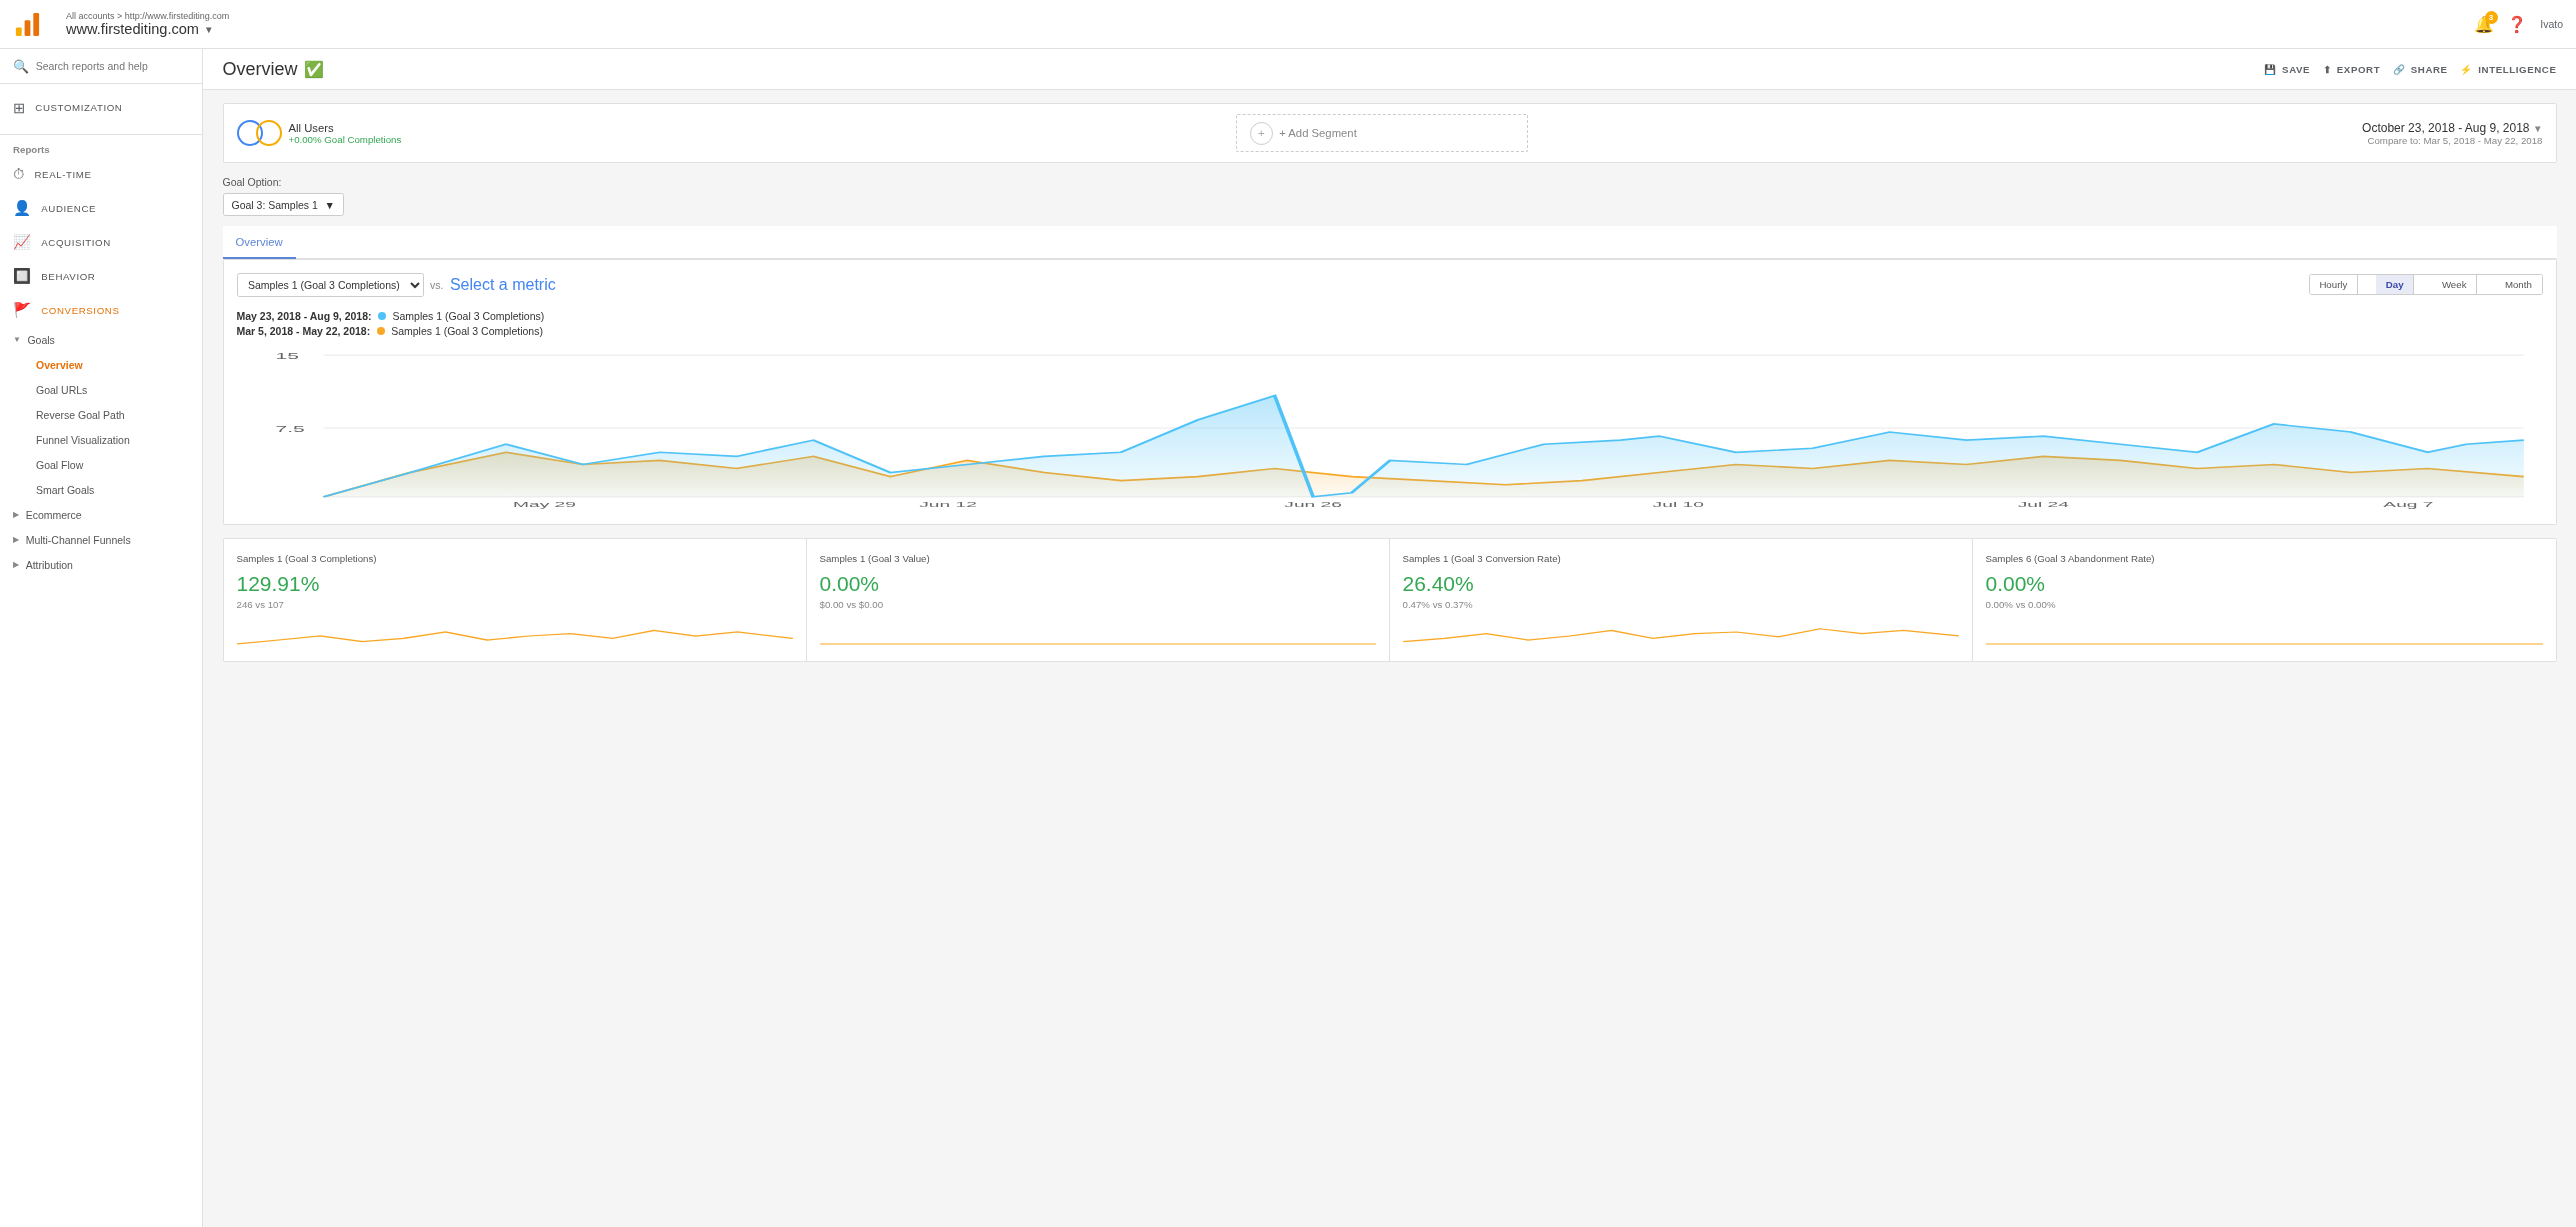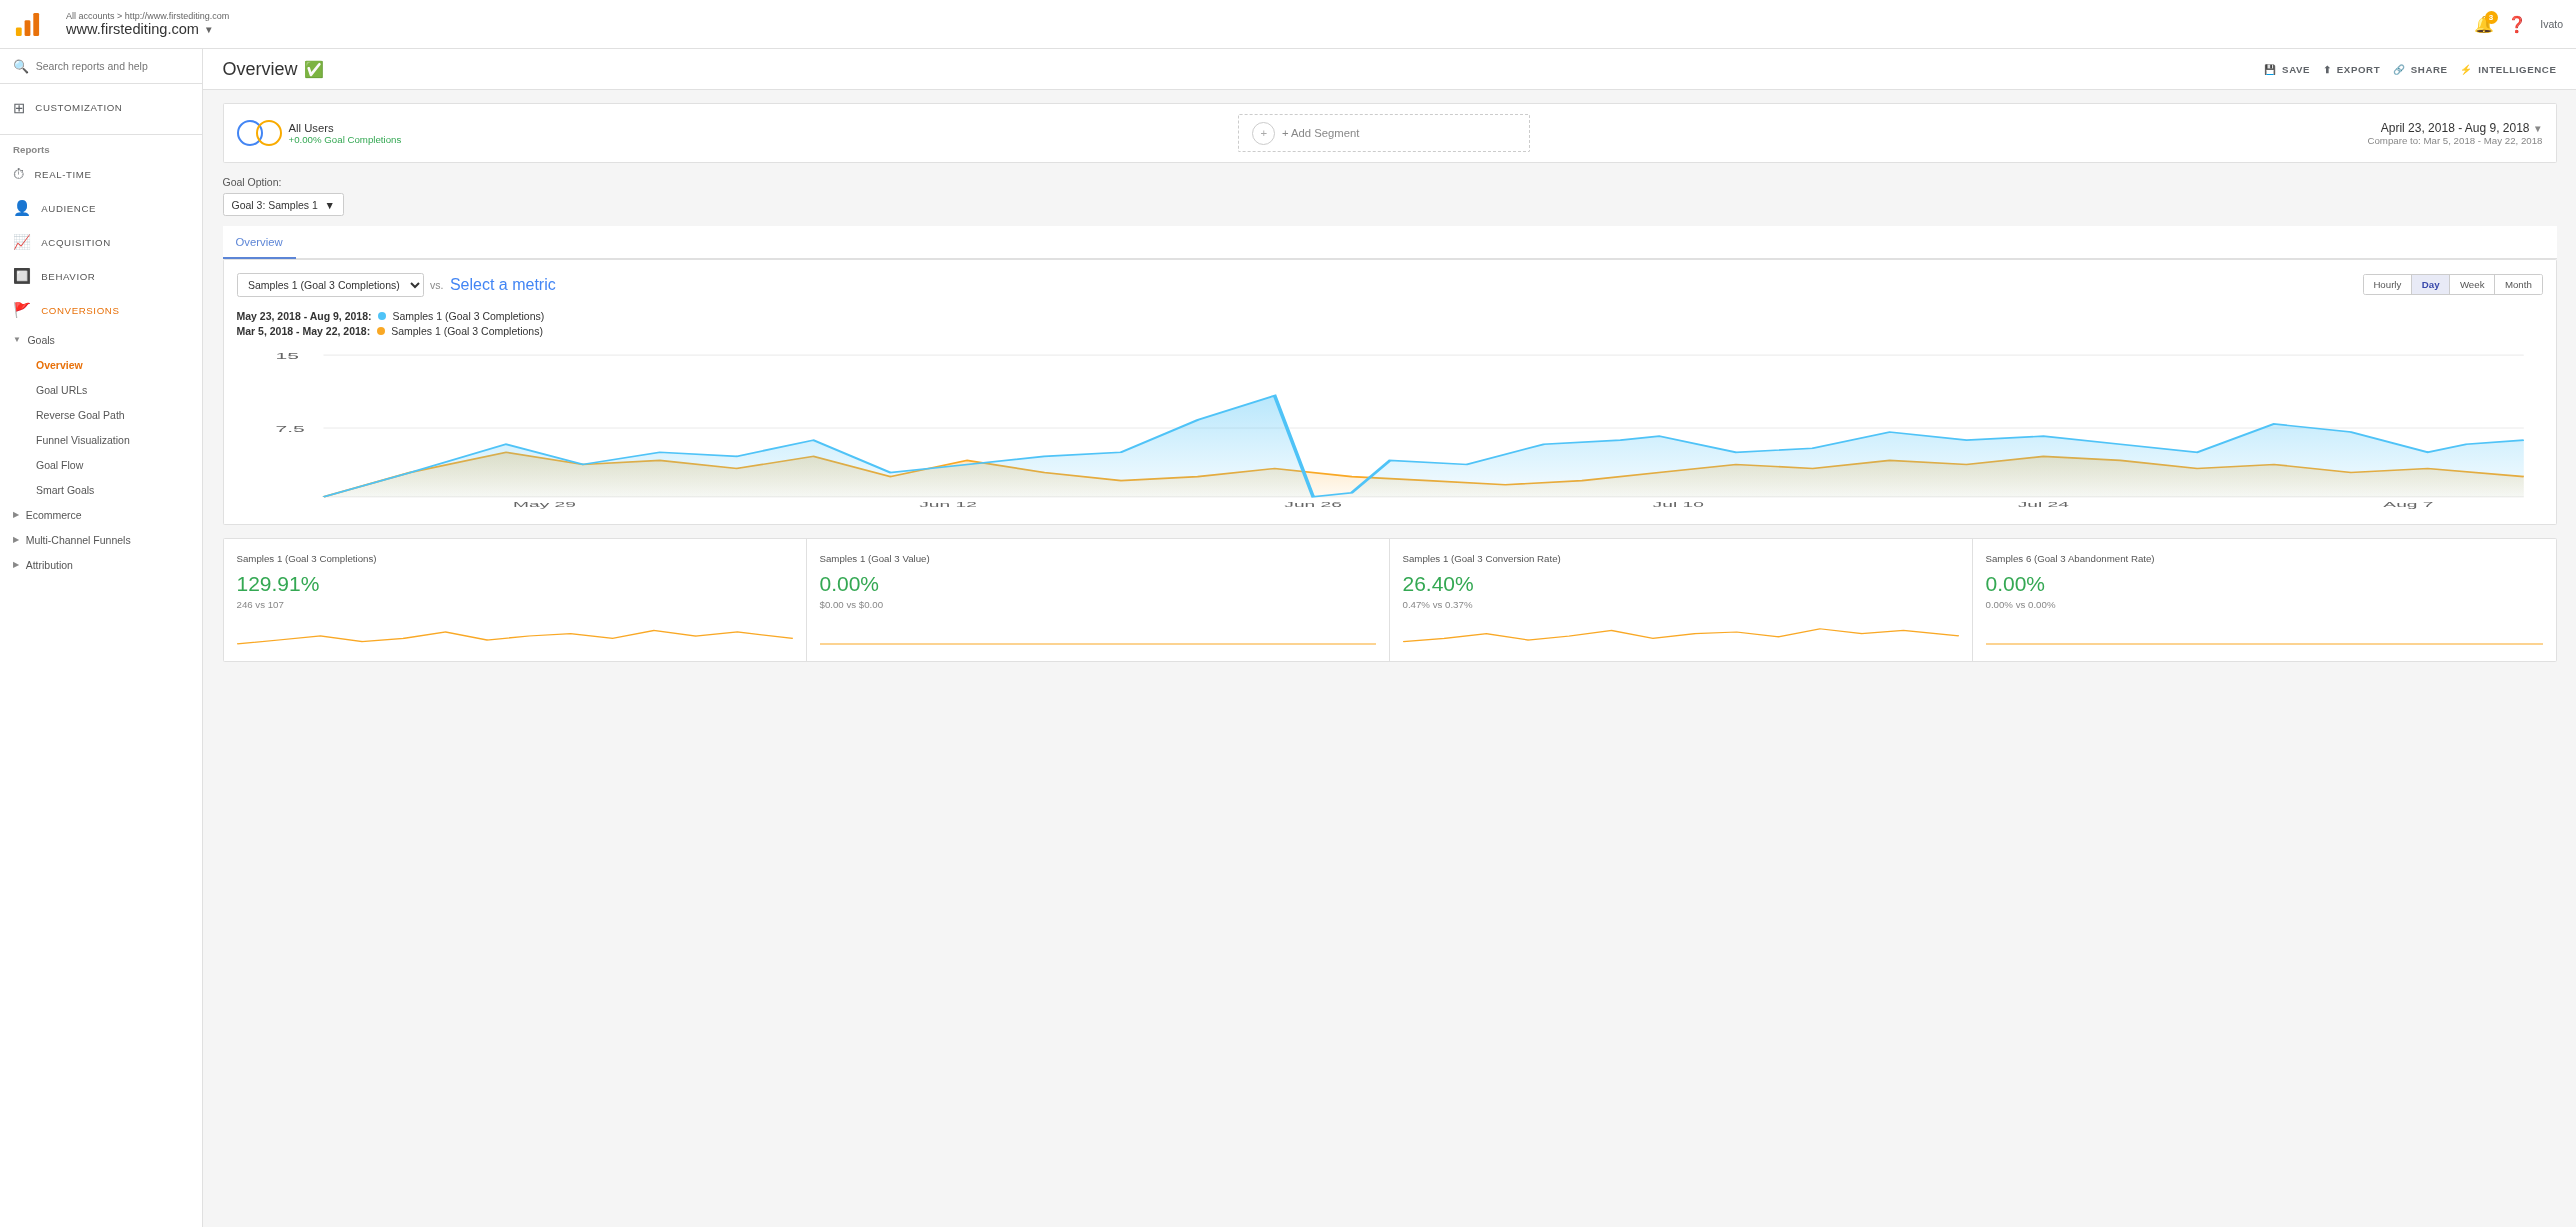--- a/index.html
+++ b/index.html
@@ -76,21 +76,21 @@
     .tab { padding: 9.7px 13px; font-size: 11.3px; color: #5f6368; cursor: pointer; border-bottom: 2.4px solid transparent; margin-bottom: -1.6px; }
     .tab.active { color: #5c85d6; border-bottom: 2.4px solid #5c85d6; font-weight: 500; }
 
     
     .chart-container { background: #fff; border: 0.8px solid #e0e0e0; border-radius: 1.6px; padding: 13px; margin-bottom: 13px; }
     .chart-controls { display: flex; align-items: center; justify-content: space-between; margin-bottom: 13px; }
     .metric-selector { display: flex; align-items: center; gap: 6.5px; }
     .metric-select { border: 0.8px solid #ccc; border-radius: 2.4px; padding: 4px 6.5px; font-size: 10.5px; color: #333; background: #fff; cursor: pointer; }
     .vs-label { color: #888; font-size: 10.5px; }
     .select-metric-link { color: #4285f4; font-size: 16px; cursor: pointer; }
-    .time-buttons { display: flex; border: 0.8px solid #ccc; border-radius: 2.4px; overflow: hidden; }
+    .time-buttons { display: flex; border: 0.8px solid #ccc; border-radius: 2.4px; overflow: hidden; gap: 18px; }
     .time-btn { padding: 4px 9.7px; font-size: 9.7px; background: #fff; border: none; border-right: 0.8px solid #ccc; cursor: pointer; color: #555; }
     .time-btn:last-child { border-right: none; }
     .time-btn.active { background: #e8eaf6; color: #3949ab; font-weight: 600; }
 
     
     .chart-legend { display: flex; flex-direction: column; gap: 3px; margin-bottom: 9.7px; font-size: 10.5px; }
     .legend-item { display: flex; align-items: center; gap: 6.5px; }
     .legend-dot { width: 8px; height: 8px; border-radius: 50%; }
     .legend-dot.blue { background: #4fc3f7; }
     .legend-dot.orange { background: #f9a825; }
@@ -264,21 +264,21 @@
           </div>
         </div>
 
         <div class="add-segment">
           <div class="add-circle">+</div>
           <span>+ Add Segment</span>
         </div>
 
         <div class="date-range">
           <div class="date-range-main">
-            <span>April 23, 2018 - Aug 9, 2018</span>
+            <span>October 23, 2018 - Aug 9, 2018</span>
             <button class="date-dropdown">▼</button>
           </div>
           <div class="date-range-compare">
             <span>Compare to:</span>
             <span>Mar 5, 2018 - May 22, 2018</span>
           </div>
         </div>
       </div>
 
       <div class="goal-option-row">

